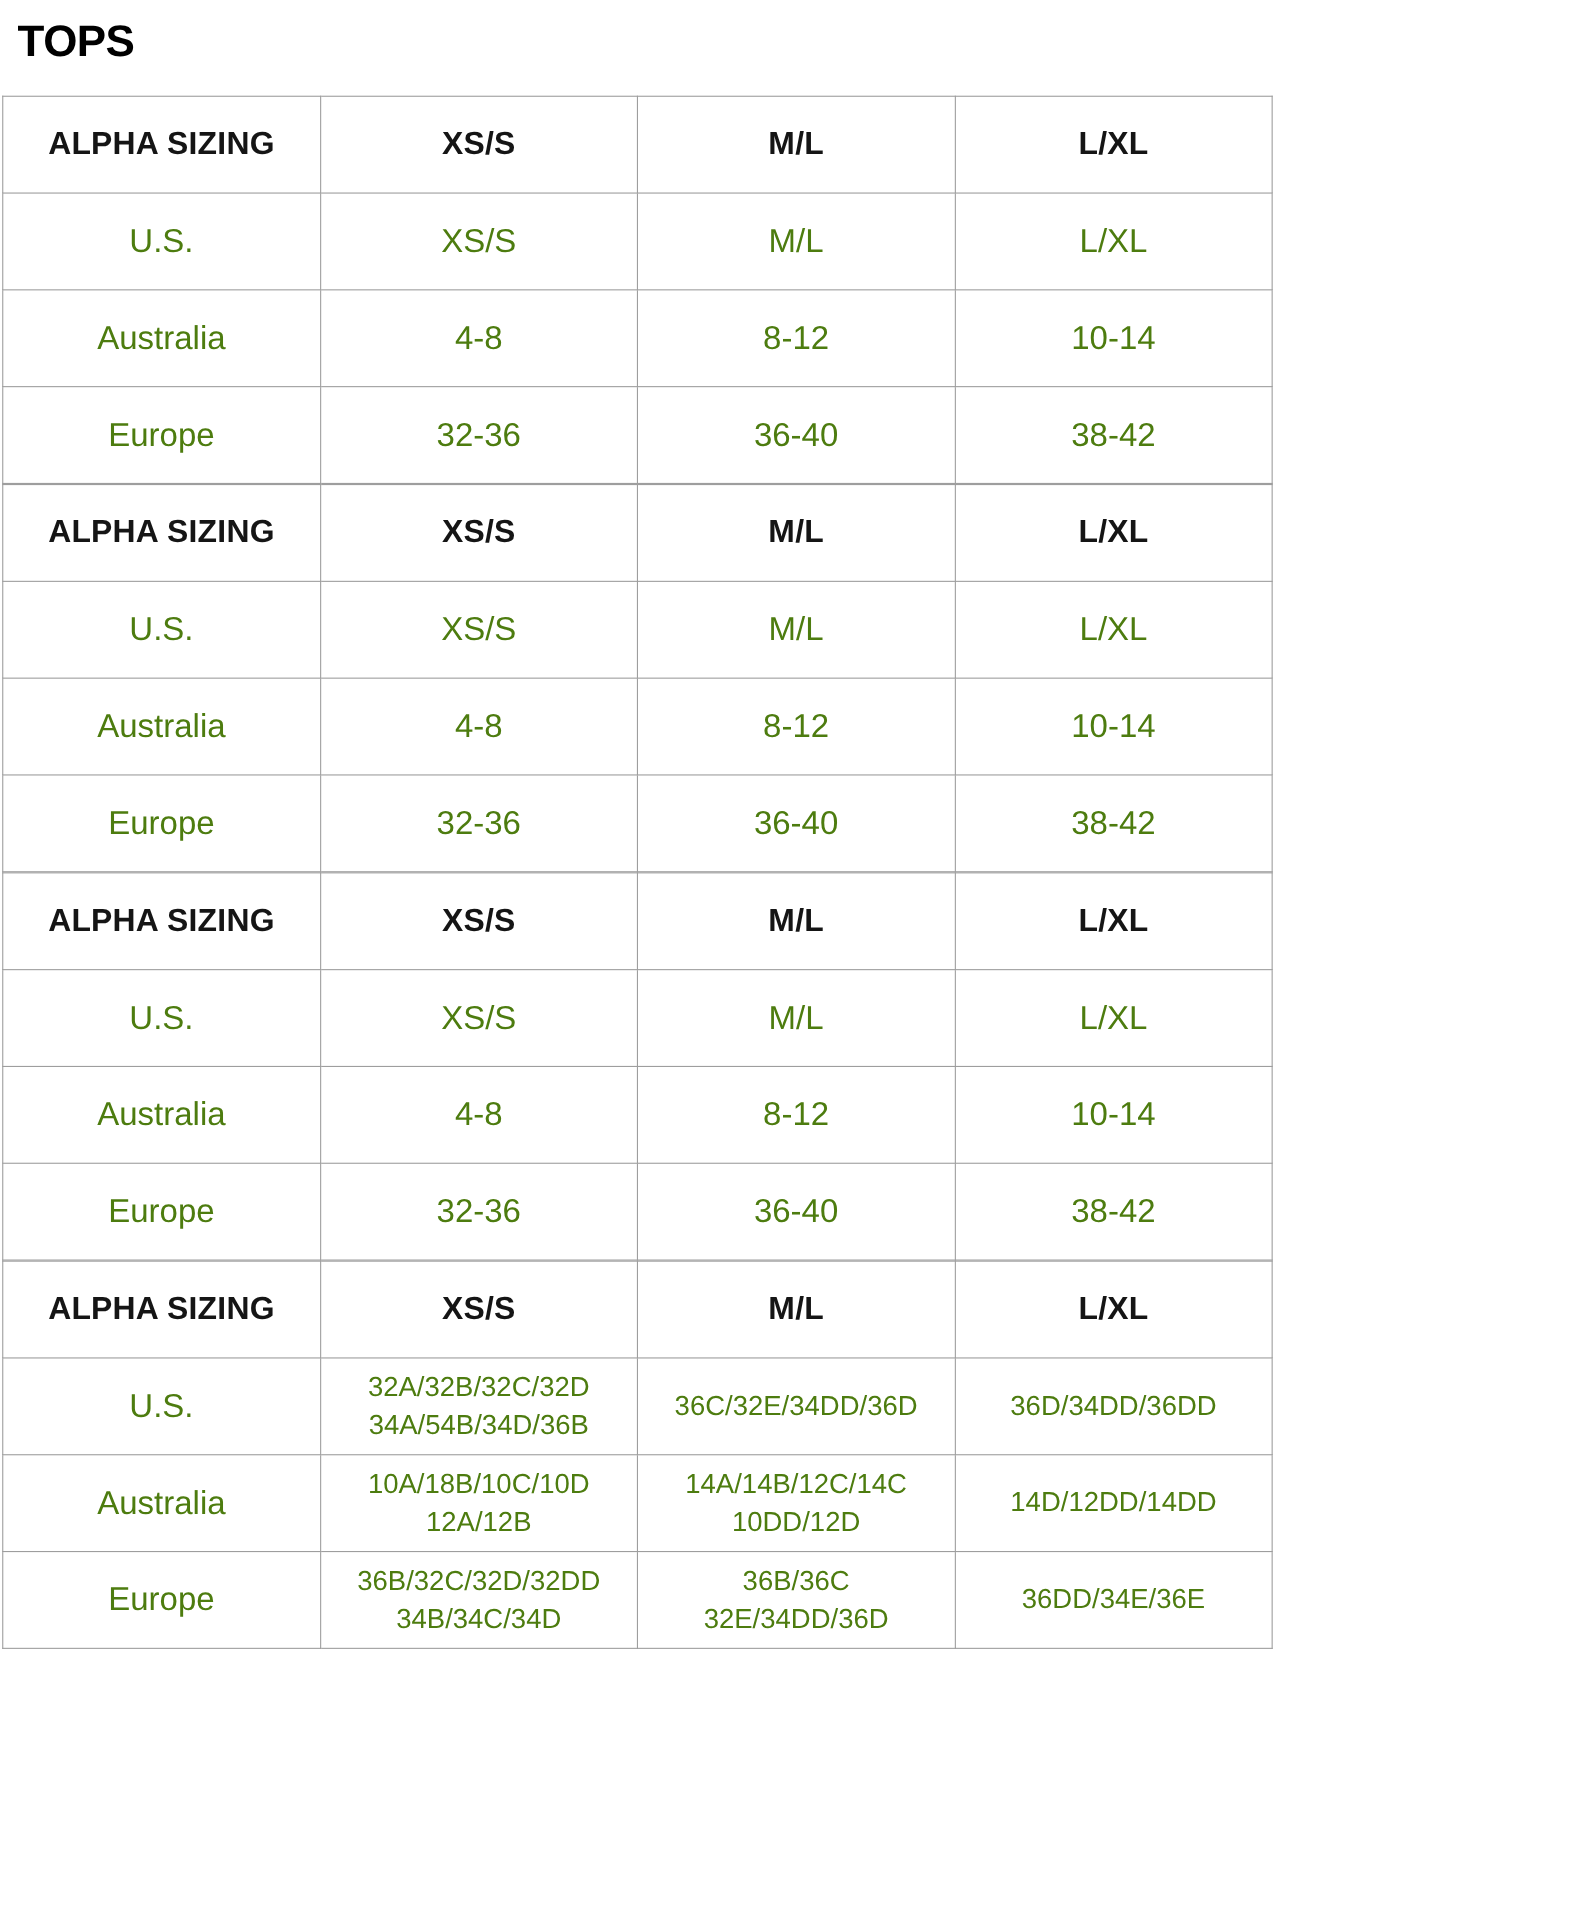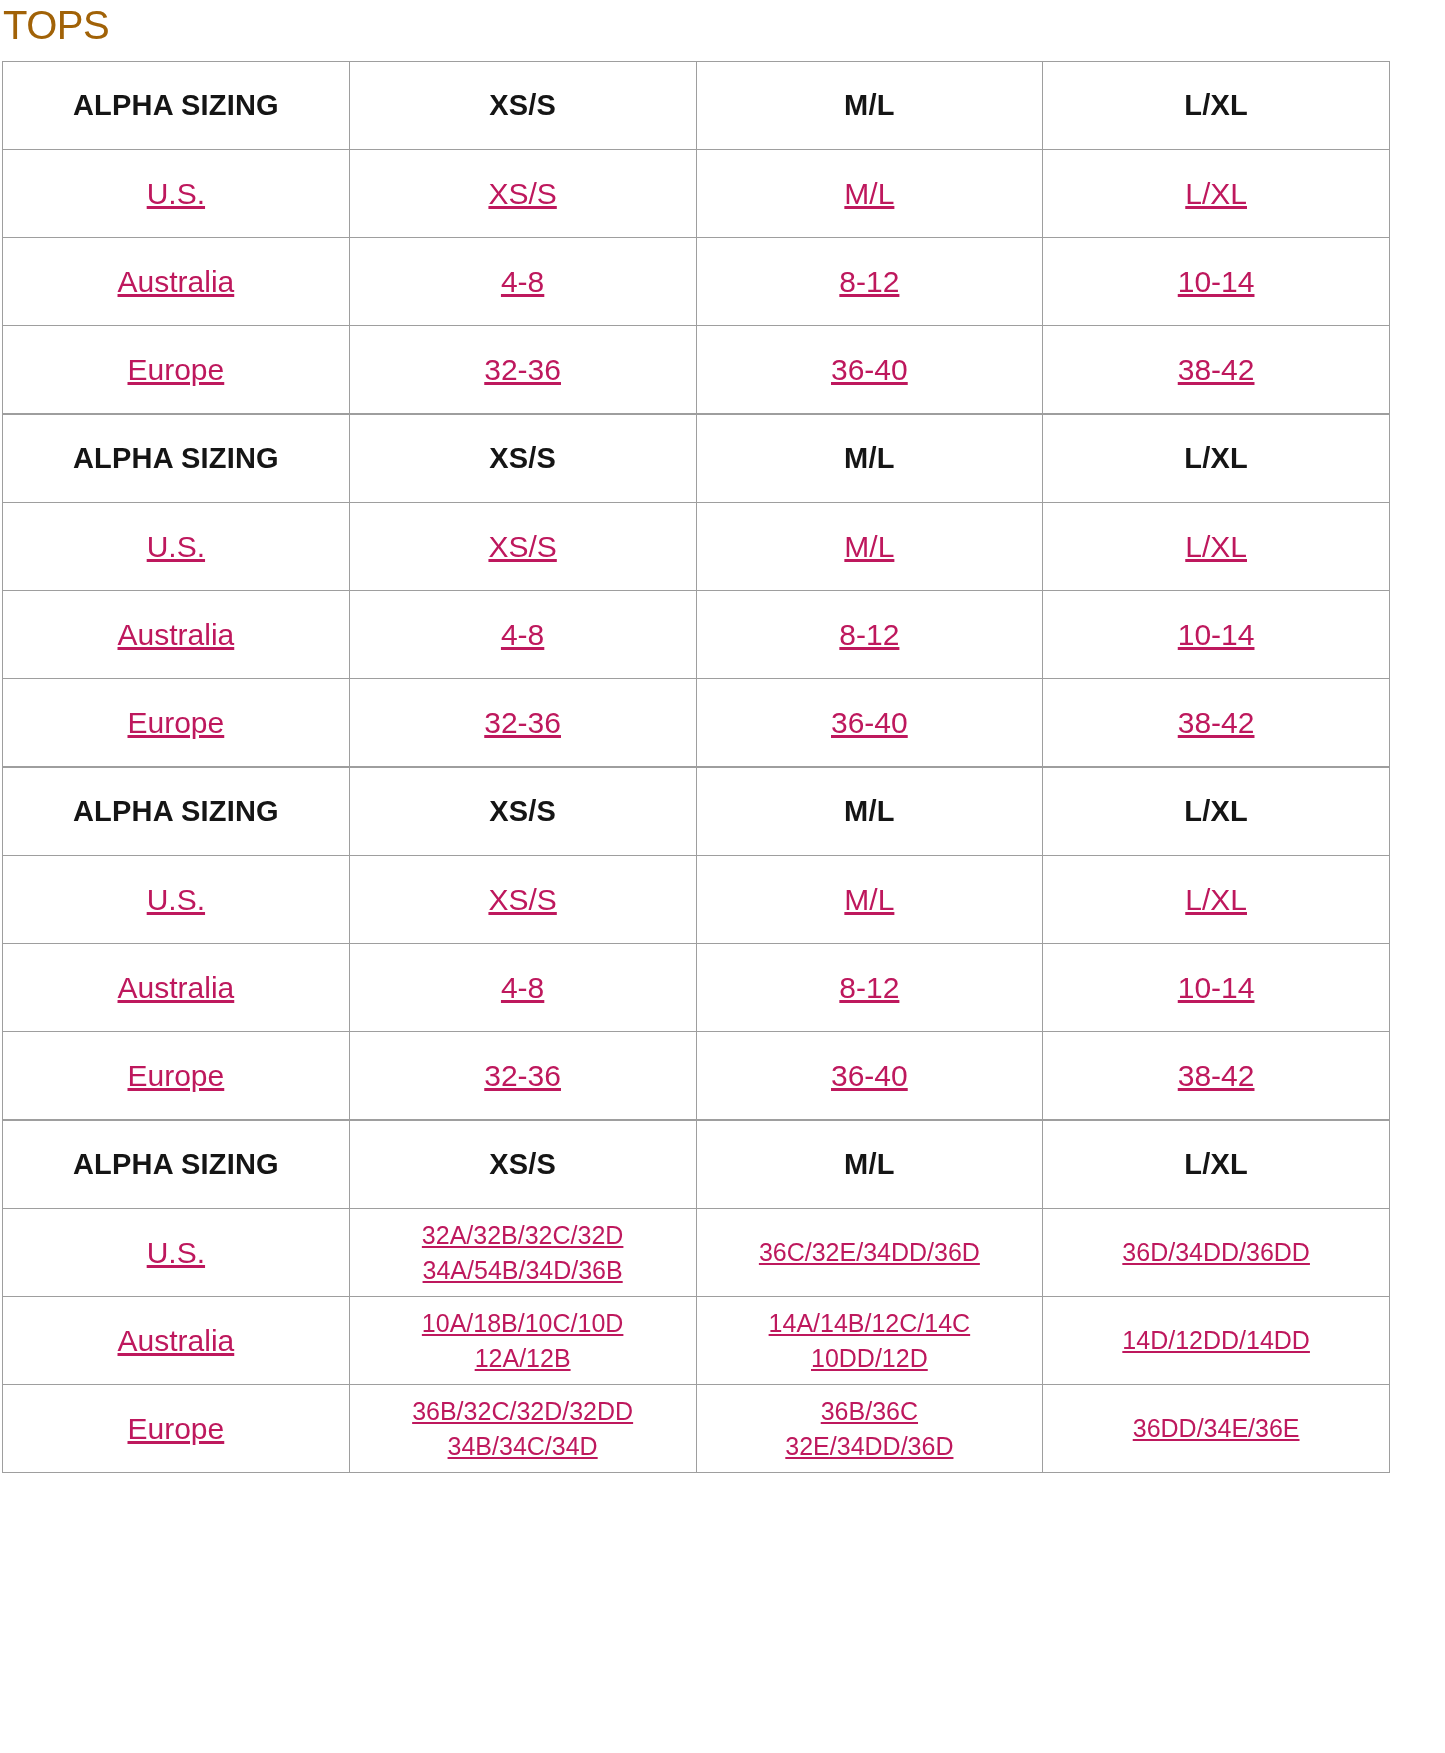--- a/index.html
+++ b/index.html
@@ -8,34 +8,34 @@
     background: #ffffff;
     width: 1445px;
     height: 1753px;
     overflow: hidden;
     font-family: "Liberation Sans", sans-serif;
   }
   .page {
     width: 1445px;
   }
   .section-title {
-    margin: 0;
+    margin: 13px;
     padding: 36px 0 24px 3px;
     font-size: 40px;
     line-height: 40px;
-    font-weight: 400;
+    font-weight: 700;
     letter-spacing: -0.5px;
-    color: #a16207;
+    color: #000000;
   }
   .section:first-child .section-title {
     padding-top: 5px;
     padding-bottom: 16px;
   }
   table.size-table {
-    width: 1388px;
+    width: 1155px;
     margin-left: 2px;
     border-collapse: collapse;
     table-layout: fixed;
   }
   table.size-table th,
   table.size-table td {
     border: 1px solid #9e9e9e;
     height: 87px;
     text-align: center;
     vertical-align: middle;
@@ -44,22 +44,21 @@
   }
   table.size-table th {
     font-size: 29px;
     font-weight: 700;
     color: #151515;
     letter-spacing: 0.2px;
   }
   table.size-table td {
     font-size: 30px;
     font-weight: 400;
-    color: #be185d;
-    text-decoration: underline;
+    color: #4d7c0f;
   }
   table.size-table.bras td.value {
     font-size: 25px;
     line-height: 35px;
   }
   .line { display: block; }
 </style>
 </head>
 <body>
 

